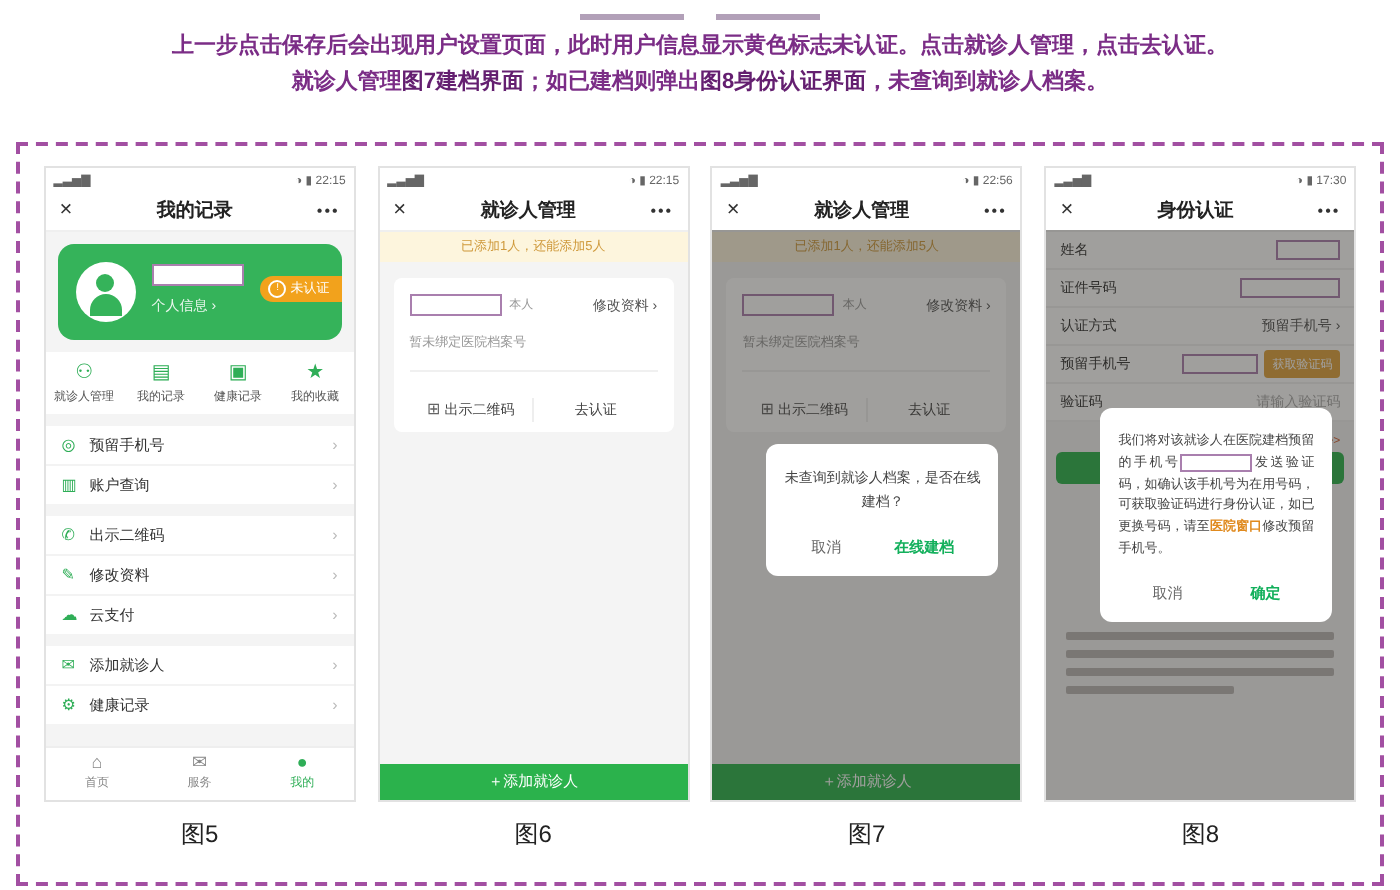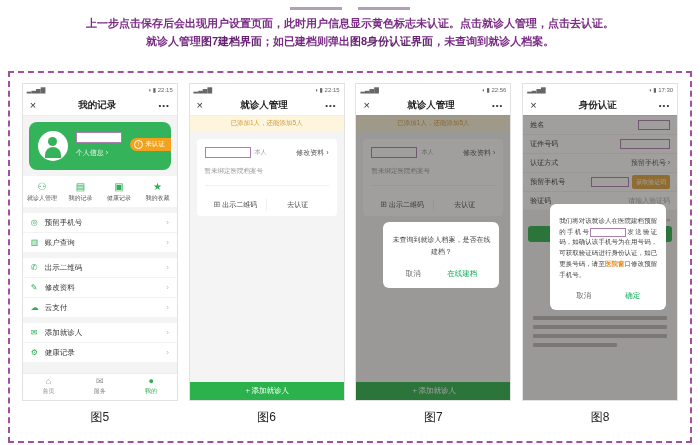--- a/index.html
+++ b/index.html
@@ -65,21 +65,21 @@
   .pc-act{flex:1;text-align:center;font-size:7px;color:#444;}
   .pc-div{width:1px;height:12px;background:#eee;}
   .qr-i{color:#666;font-size:8px;margin-right:2px;}
   .add-btn{position:absolute;bottom:0;left:0;right:0;height:18px;background:#2bb24c;color:#fff;
            font-size:7.5px;display:flex;align-items:center;justify-content:center;}
   .overlay{position:absolute;left:0;right:0;top:31px;bottom:0;background:rgba(45,42,38,.45);z-index:2;}
   .modal{position:absolute;left:11px;right:11px;background:#fff;border-radius:6px;z-index:3;padding:12px 9px 9px;box-sizing:border-box;margin-left:16px;}
   .modal-text{font-size:7px;color:#444;text-align:center;line-height:1.7;}
   .modal-btns{display:flex;justify-content:space-around;margin-top:11px;font-size:7.5px;}
   .m-cancel{color:#666;}
-  .m-ok{color:#13b05c;font-weight:normal;}
+  .m-ok{color:#13b05c;font-weight:bold;}
 
   
   .f-row{height:18px;background:#fff;display:flex;align-items:center;justify-content:space-between;
          padding:0 7px;border-bottom:1px solid #f0f0f0;}
   .f-label{font-size:7px;color:#333;}
   .f-right{display:flex;align-items:center;gap:3px;}
   .f-value{font-size:7px;color:#555;}
   .f-ph{font-size:7px;color:#aaa;}
   .code-btn{background:#e0a33c;color:#fff;font-size:6px;padding:2.5px 4px;border-radius:2px;}
   .link-row{text-align:right;padding:5px 7px;font-size:6px;color:#cf5a2e;}

